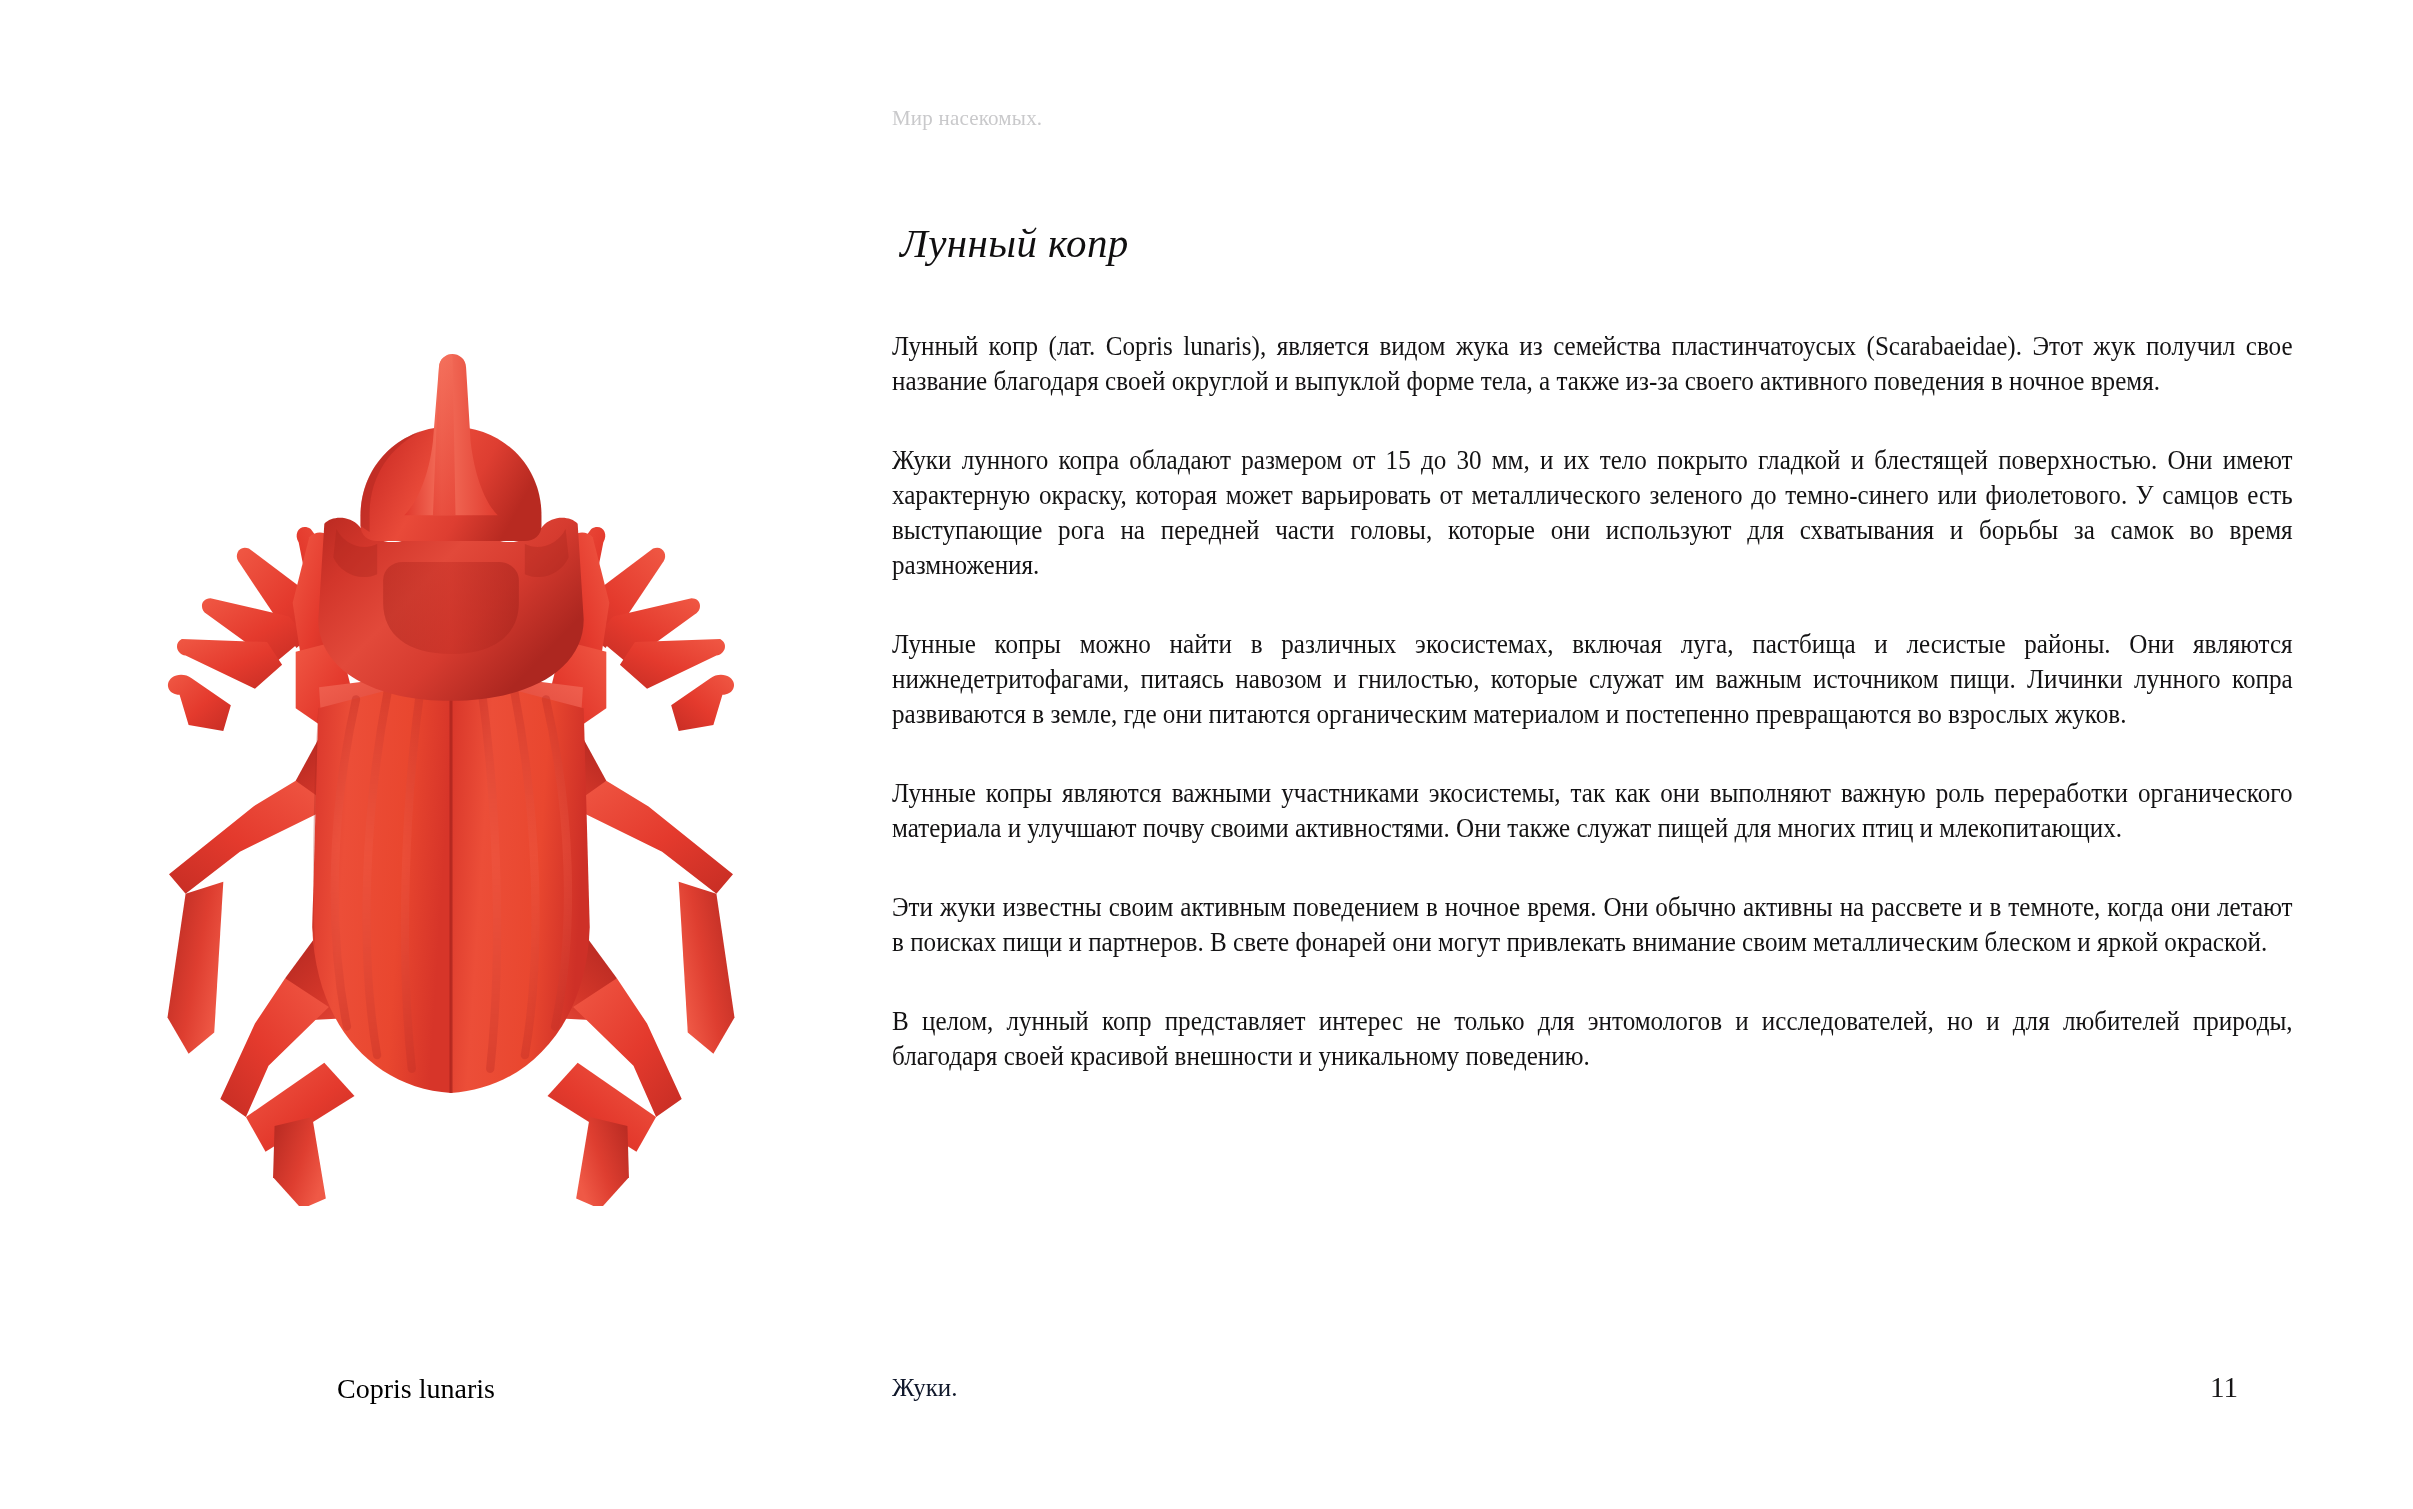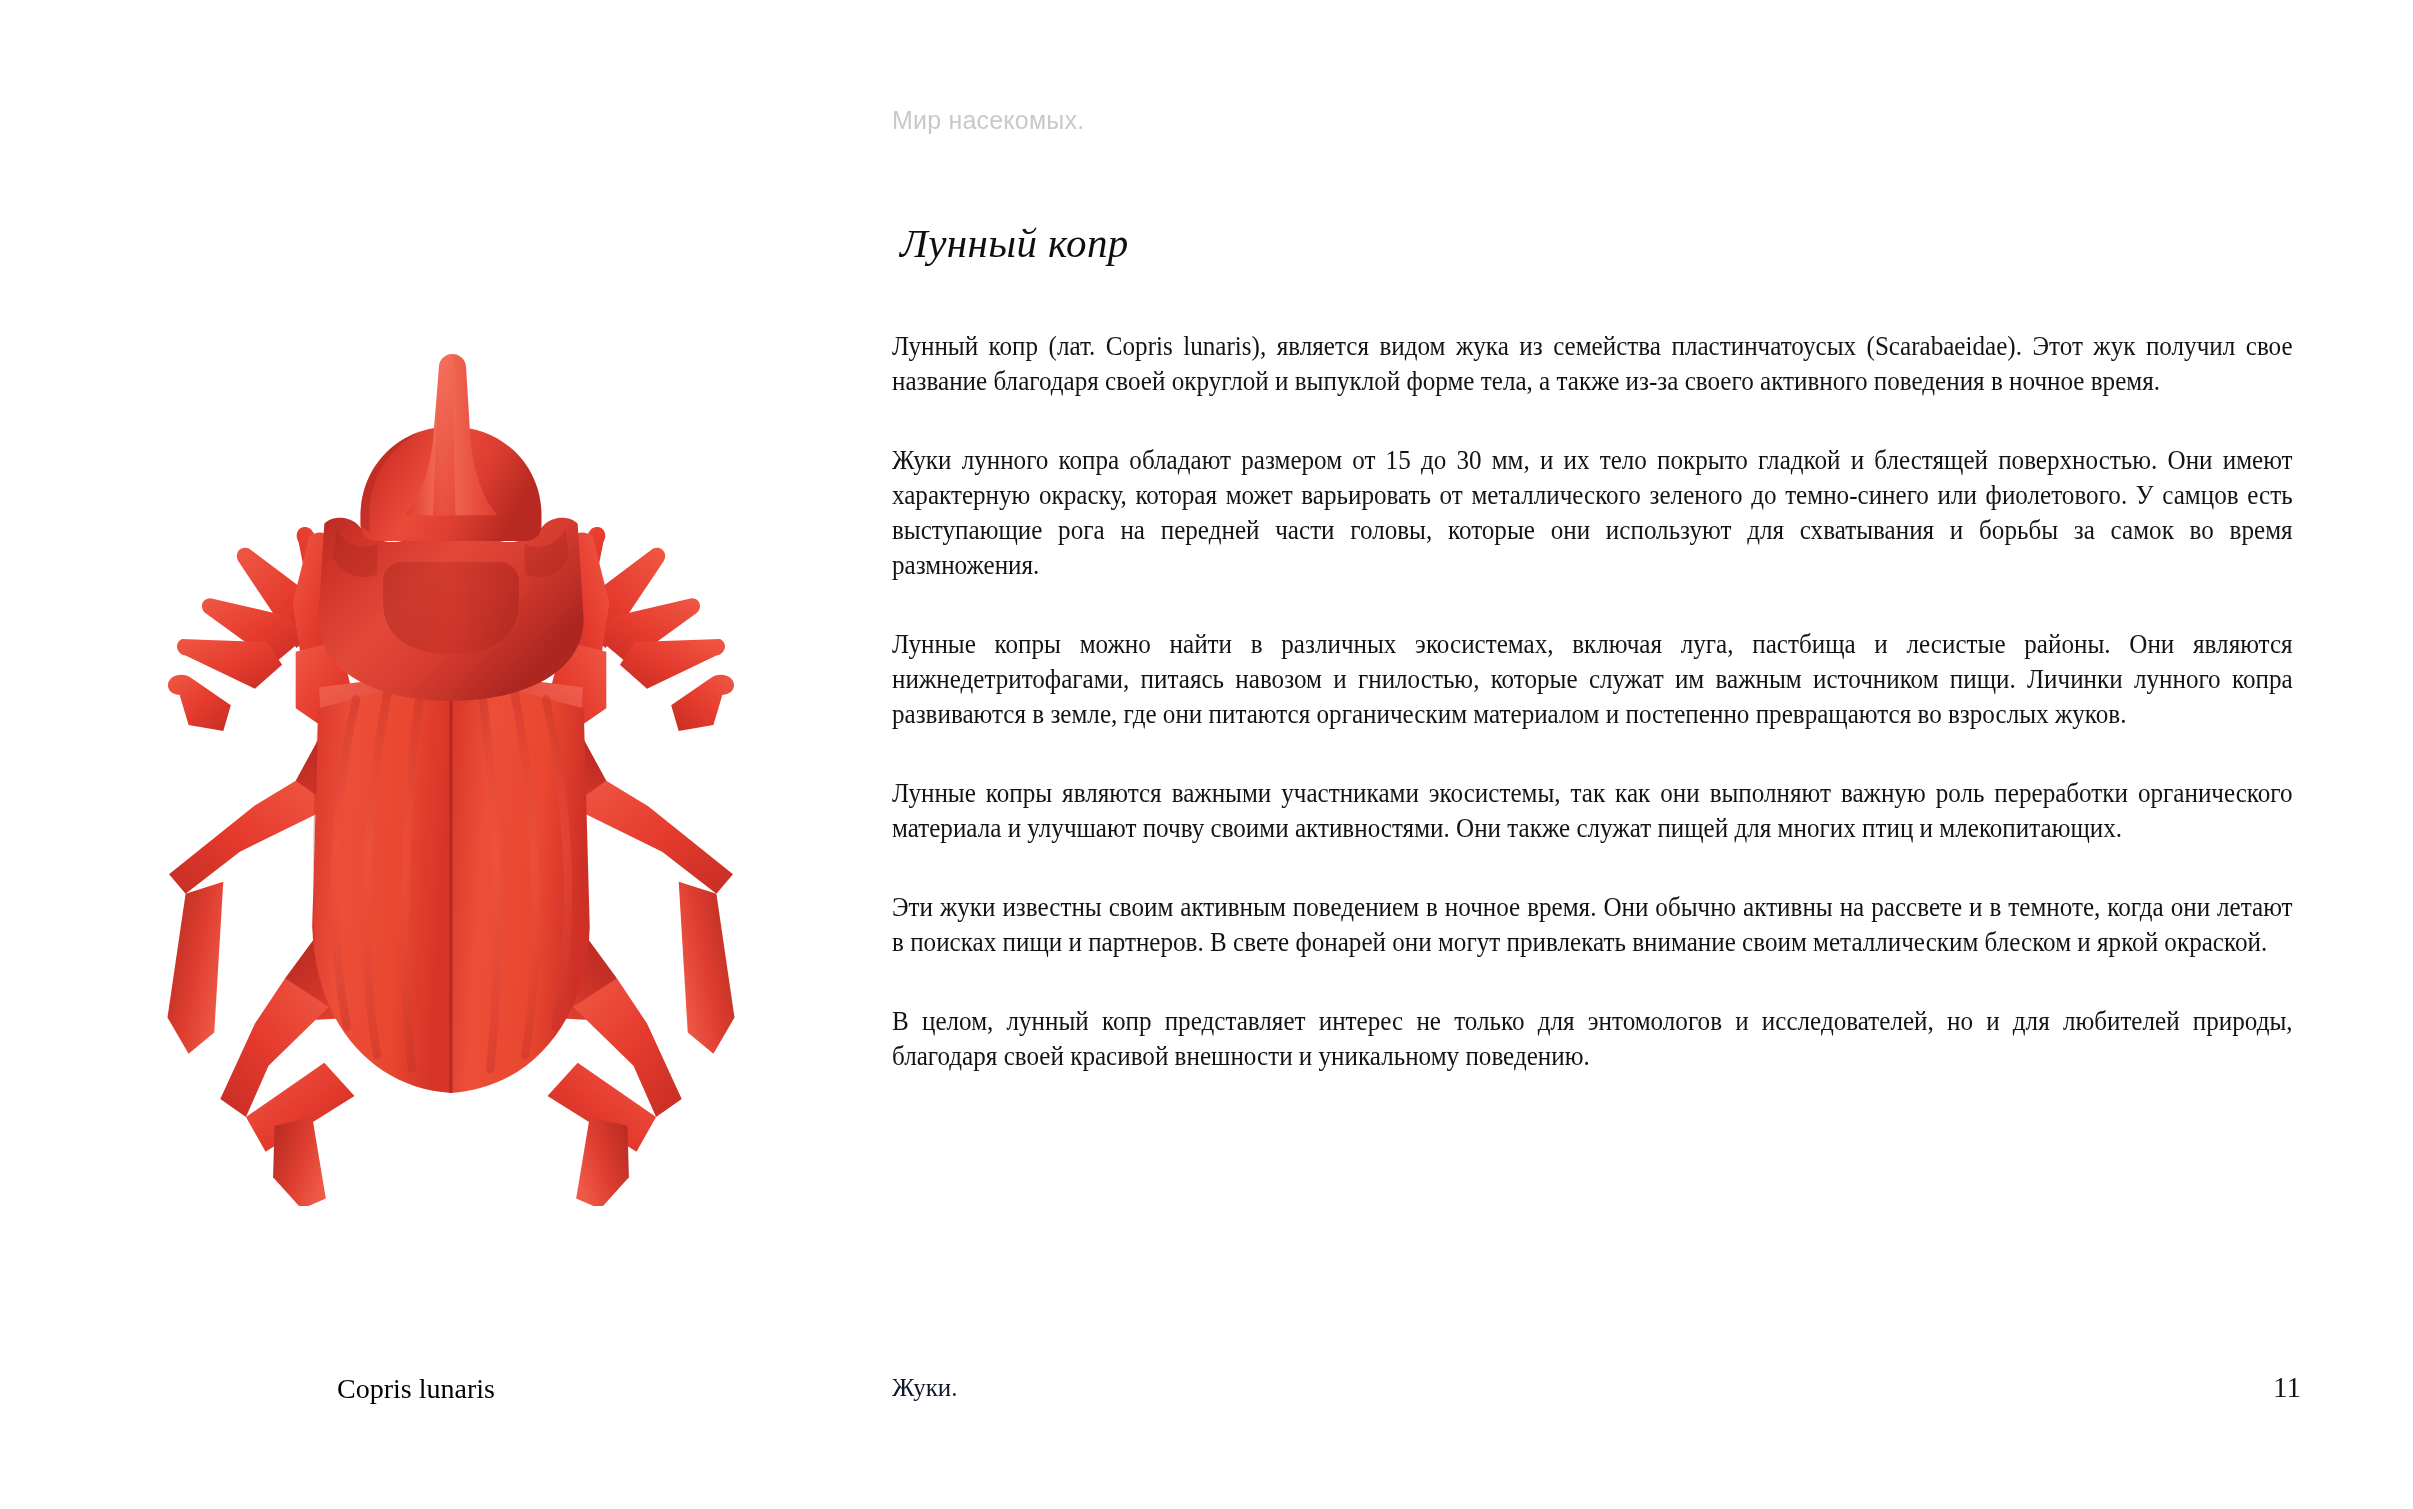--- a/index.html
+++ b/index.html
@@ -49,24 +49,24 @@
     left: 892px;
     top: 0;
     width: 1403px;
     height: 1509px;
   }
 
   .running-head {
     position: absolute;
     top: 106px;
     left: 0;
-    font-size: 25px;
+    font-size: 21px;
     color: #c9c9cb;
     letter-spacing: 0.2px;
-    font-family: Liberation Sans, sans-serif;
+    font-family: Liberation Serif, serif;
     white-space: nowrap;
   }
 
   .page-title {
     position: absolute;
     top: 192px;
     left: 8px;
     font-size: 41px;
     font-style: italic;
     font-weight: 400;
@@ -115,21 +115,21 @@
     font-size: 25px;
     color: #0f172a;
     font-family: "Liberation Serif", "DejaVu Serif", serif;
     white-space: nowrap;
   }
   .footer-pageno {
     position: absolute;
     left: 2210px;
     top: 1371px;
     width: 91px;
-    text-align: right;
+    text-align: left;
     font-size: 29px;
     color: #161516;
     font-family: "Liberation Serif", "DejaVu Serif", serif;
   }
 </style>
 </head>
 <body>
 
 <div class="page">
 

